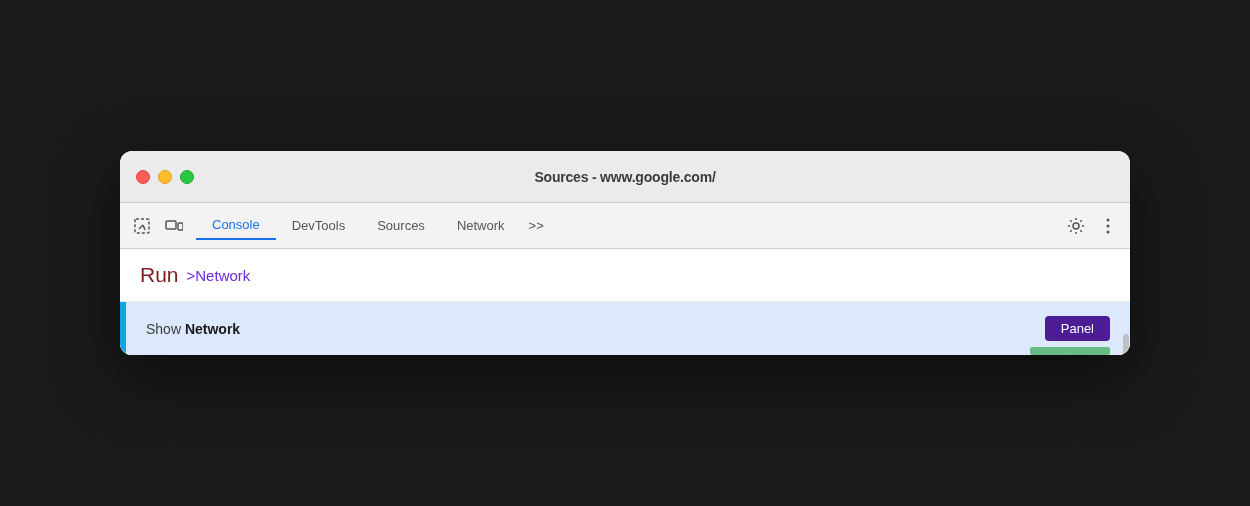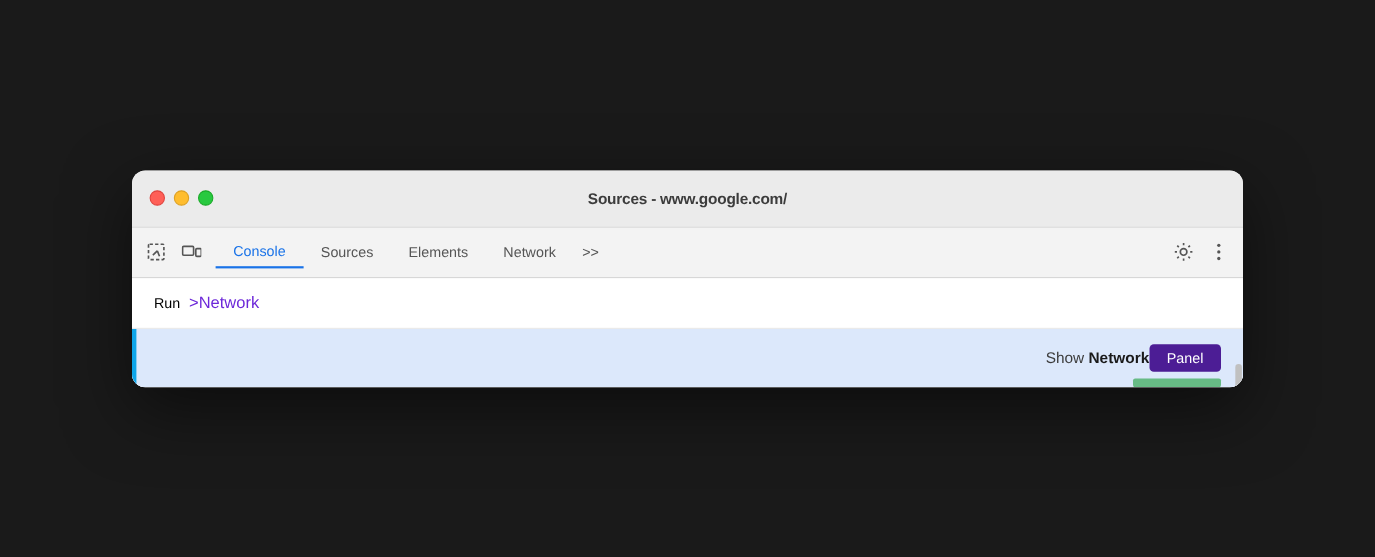--- a/index.html
+++ b/index.html
@@ -145,43 +145,43 @@
 
     .command-input-row {
       padding: 14px 20px;
       border-bottom: 1px solid #e8e8e8;
       display: flex;
       align-items: center;
       gap: 8px;
     }
 
     .run-label {
-      color: #000000;
-      font-size: 13px;
+      color: #7f1d1d;
+      font-size: 21px;
       font-weight: 500;
       text-align: center;
     }
 
     .command-input {
       font-size: 15px;
       color: #6d28d9;
       border: none;
       outline: none;
       flex: 1;
       background: transparent;
       caret-color: #1a1a1a;
     }
 
     .result-row {
       background: #dce8fb;
       padding: 14px 20px;
       display: flex;
       align-items: center;
-      justify-content: flex-end;
-      border-left: 4px solid #0ea5e9;
+      justify-content: space-between;
+      border-left: 6px solid #0ea5e9;
     }
 
     .result-text {
       font-size: 14px;
       color: #3c3c3c;
     }
 
     .result-text strong {
       color: #1a1a1a;
       font-weight: 700;
@@ -252,22 +252,22 @@
 
       <div class="toolbar-icon">
         <svg width="18" height="18" viewBox="0 0 18 18" fill="none">
           <rect x="1" y="4" width="10" height="8" rx="1" stroke="#555" stroke-width="1.5" fill="none"></rect>
           <rect x="13" y="6" width="5" height="7" rx="1" stroke="#555" stroke-width="1.5" fill="none"></rect>
         </svg>
       </div>
 
       <div class="toolbar-tabs">
         <div class="tab active">Console</div>
+        <div class="tab">DevTools</div>
         <div class="tab">Sources</div>
-        <div class="tab">Elements</div>
         <div class="tab">Network</div>
         <div class="tab-more">&gt;&gt;</div>
       </div>
 
       <div class="toolbar-right">
         <div class="icon-btn">
           <svg width="18" height="18" viewBox="0 0 18 18" fill="none">
             <circle cx="9" cy="9" r="3" stroke="#555" stroke-width="1.5" fill="none"></circle>
             <path d="M9 1v2M9 15v2M1 9h2M15 9h2M3.22 3.22l1.42 1.42M13.36 13.36l1.42 1.42M3.22 14.78l1.42-1.42M13.36 4.64l1.42-1.42" stroke="#555" stroke-width="1.5"></path>
           </svg>

